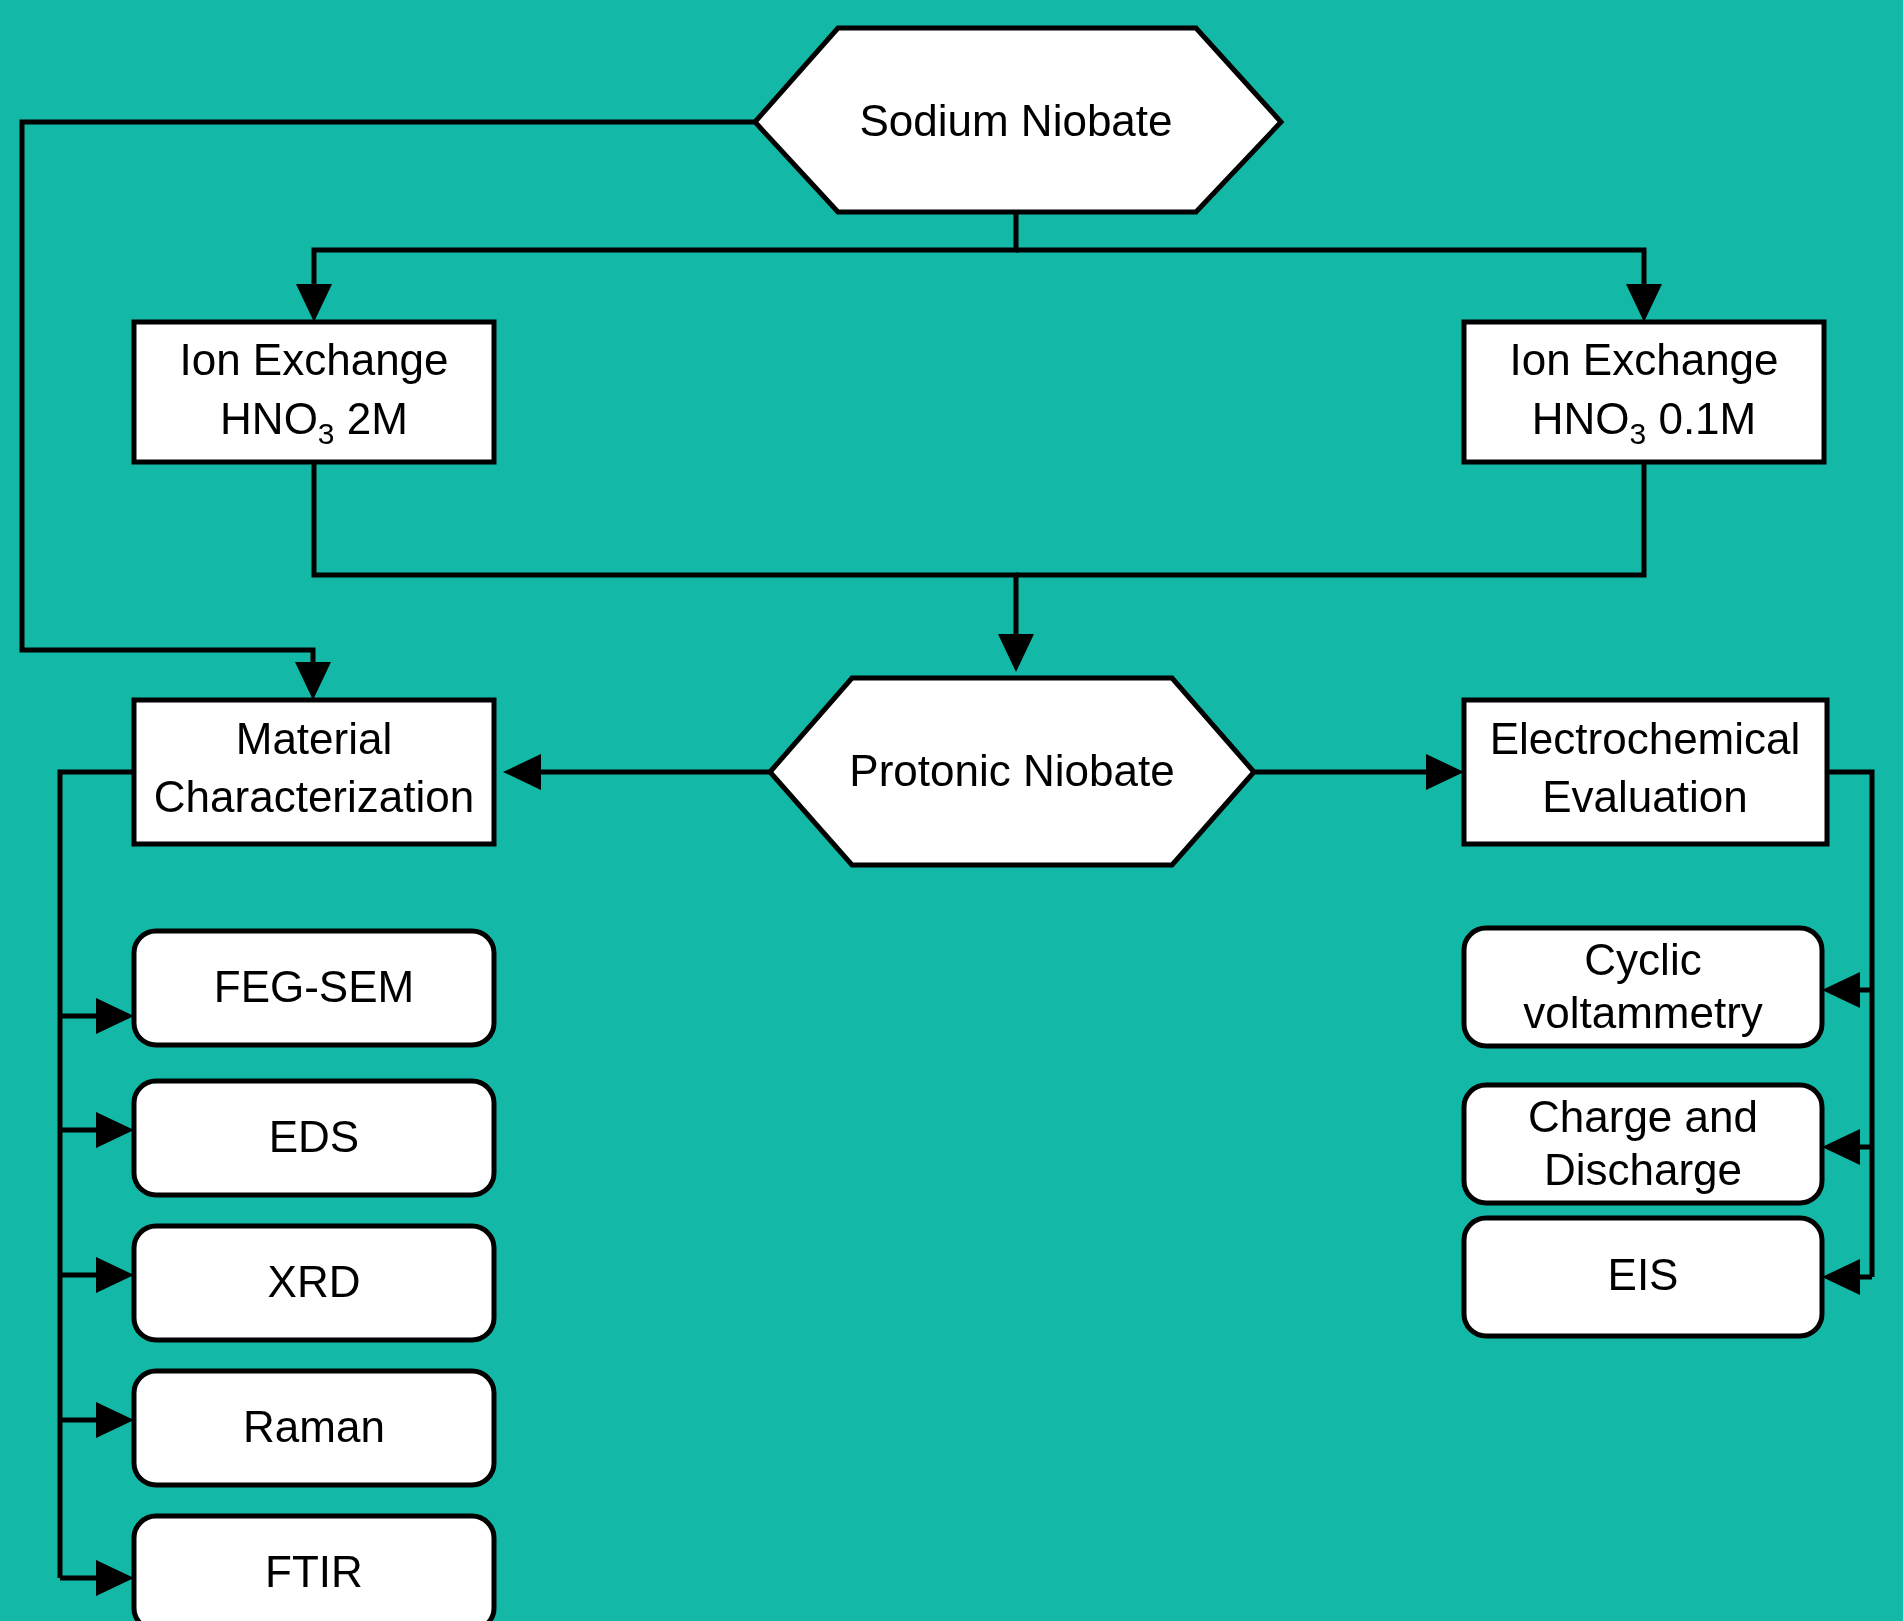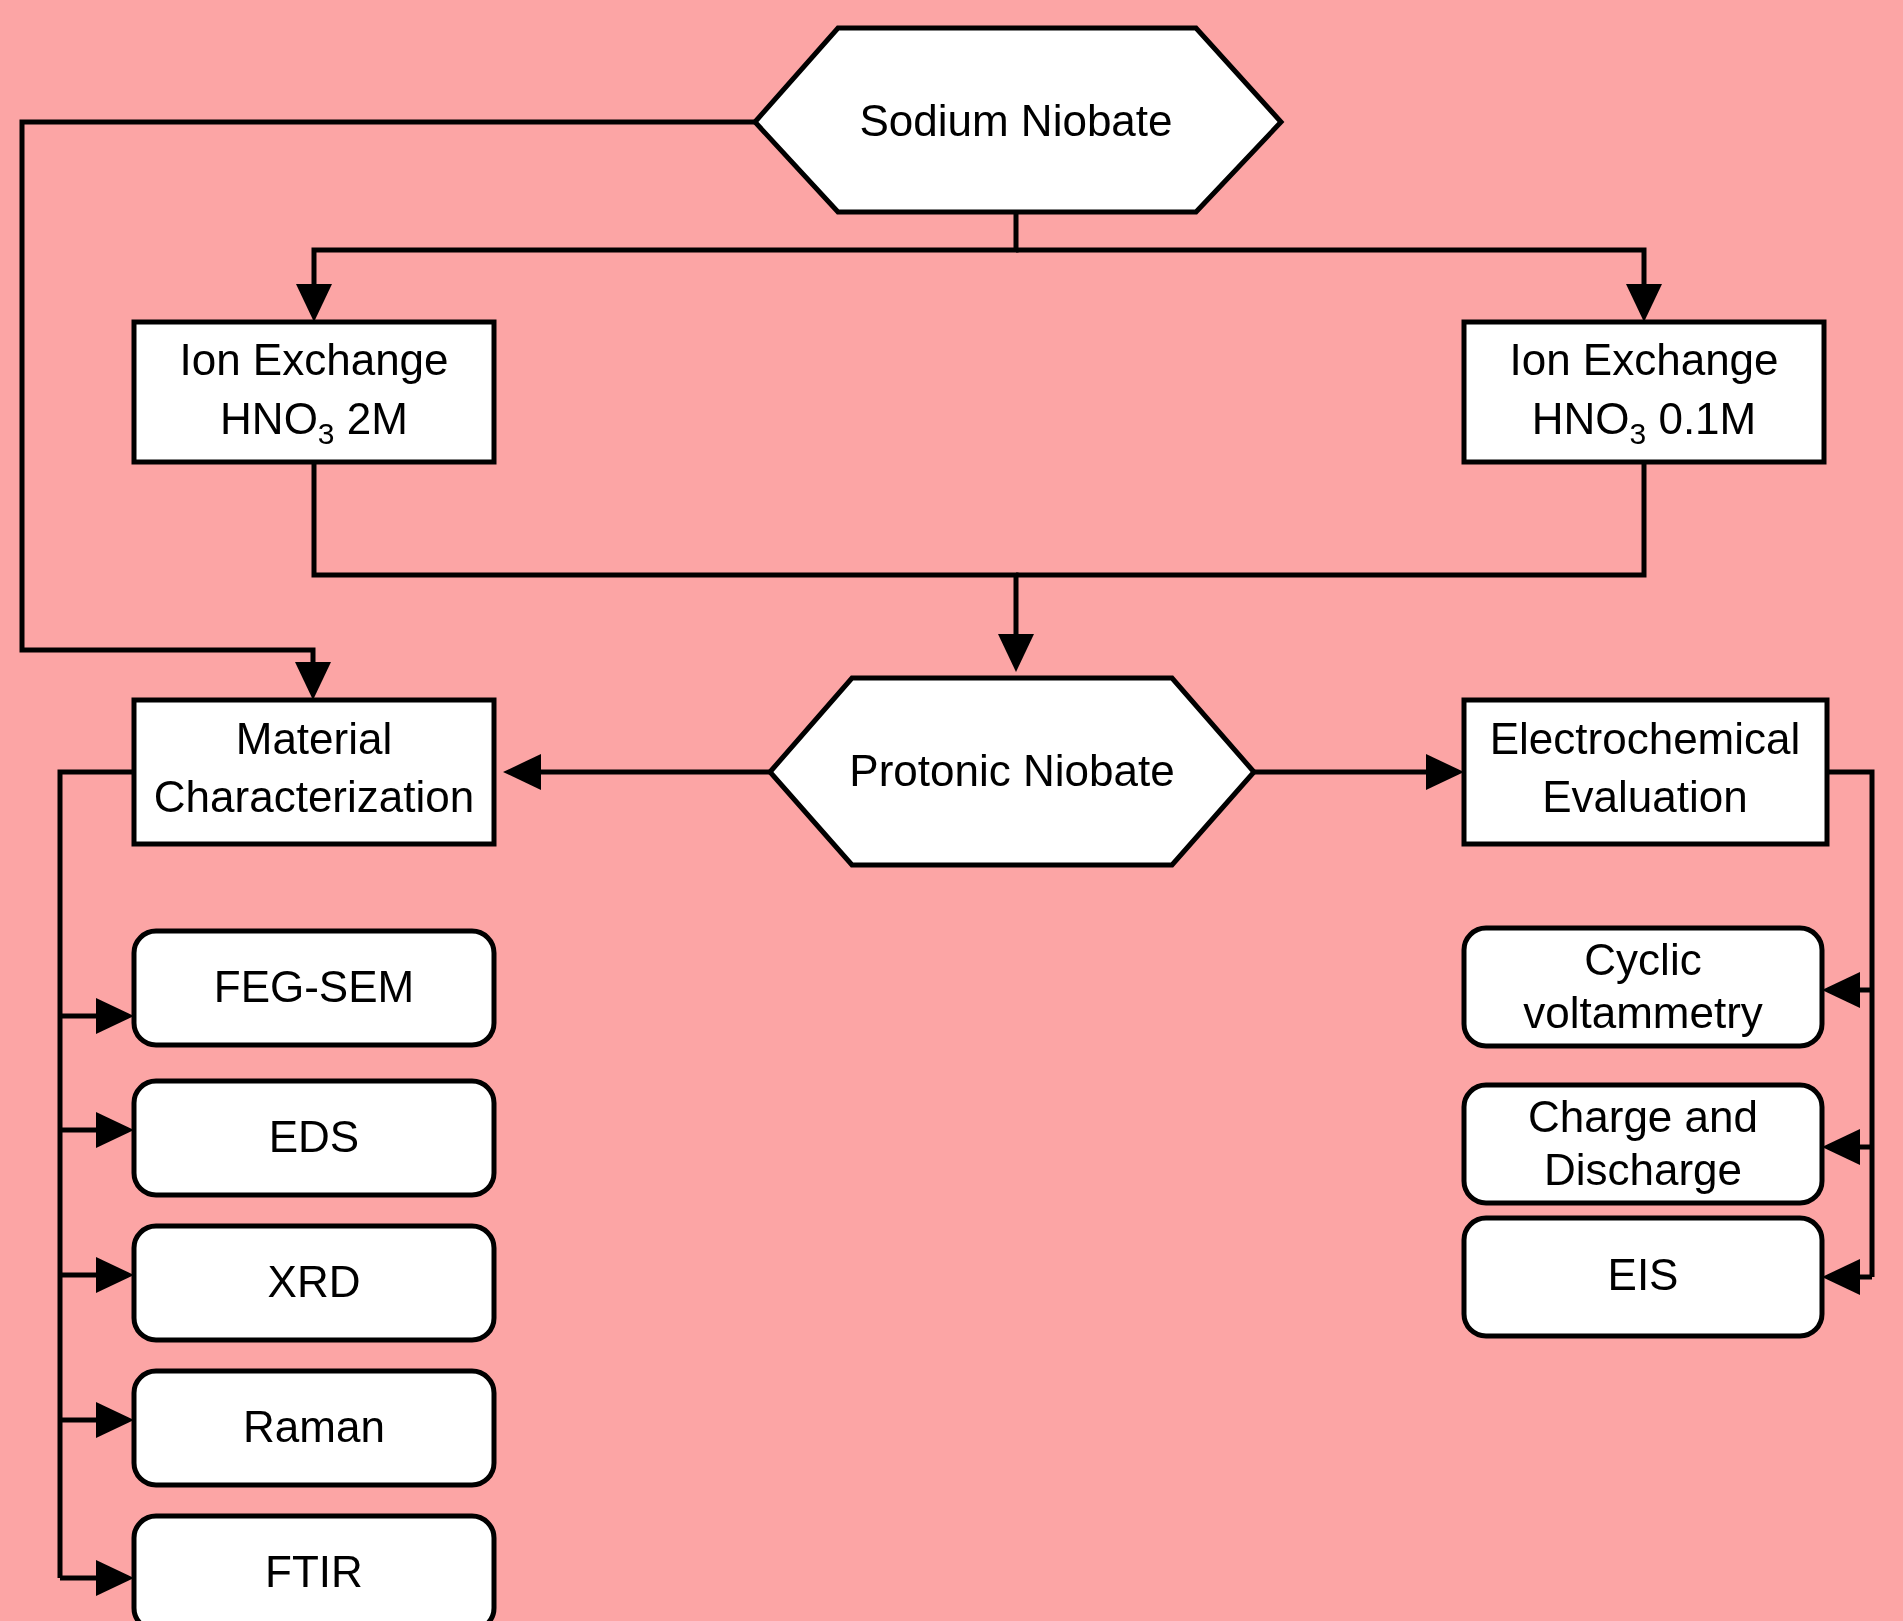--- a/index.html
+++ b/index.html
@@ -10,21 +10,21 @@
   body {
     width: 1903px;
     height: 1621px;
     font-family: "Liberation Sans", sans-serif;
     overflow: hidden;
   }
   #flowchart-root {
     position: relative;
     width: 1903px;
     height: 1621px;
-    background: #fca5a5;
+    background: #14b8a6;
   }
   svg#flow-svg {
     display: block;
     width: 1903px;
     height: 1621px;
   }
   .node-shape {
     fill: #ffffff;
     stroke: #000000;
     stroke-width: 5;

